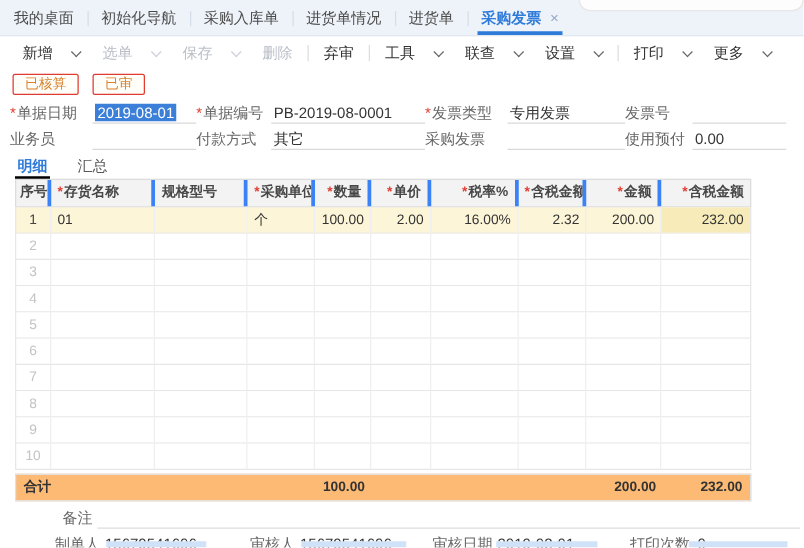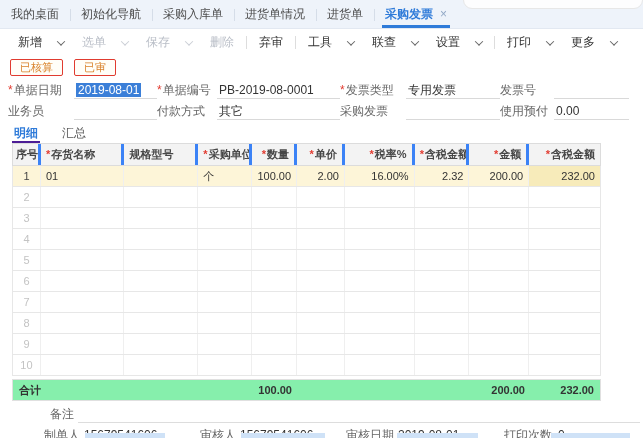--- a/index.html
+++ b/index.html
@@ -40,21 +40,21 @@
   .fc1 { width:149px; } .fc2 { width:183px; } .fc3 { width:160px; } .fc4 { flex:1; padding-right:14px; }
   .flabel { text-align:left; color:#666; padding-right:4px; white-space:nowrap; }
   .fc1 .flabel { width:66px; } .fc2 .flabel { width:60px; } .fc3 .flabel { width:66px; } .fc4 .flabel { width:54px; }
   .req { color:#e23b30; margin-right:1px; }
   .ffield { flex:1; border-bottom:1px solid #d9d9d9; height:17px; line-height:16px;
             padding-left:2px; white-space:nowrap; overflow:hidden; cursor:text; }
   .sel { background:#3b7fd8; color:#fff; padding:0 2px; }
   
   .detail-tabs { display:flex; gap:20px; padding:3px 0 0 12px; height:21px; }
   .dtab { padding:0 2px 3px; color:#555; cursor:pointer; }
-  .dtab.active { color:#2f7bd9; font-weight:bold; border-bottom:2px solid #4c1d95; }
+  .dtab.active { color:#2f7bd9; font-weight:bold; border-bottom:2px solid #000000; }
   
   .dtable { margin-left:12px; width:589px; font-size:11px; }
   .thead { display:flex; background:#f3f3f3; border:1px solid #dcdcdc; height:23px; }
   .hcell { line-height:21px; font-weight:bold; color:#474747; padding:0 5px;
            border-right:3px solid #3b82f6; overflow:hidden; white-space:nowrap; }
   .hcell:last-child { border-right:none; }
   .col-0 { width:28px; text-align:center; padding:0 2px; }
   .col-1 { width:83px; } .col-2 { width:75px; } .col-3 { width:54px; }
   .col-4 { width:45px; } .col-5 { width:48px; } .col-6 { width:70px; }
   .col-7 { width:55px; } .col-8 { width:60px; } .col-9 { width:71px; }
@@ -63,21 +63,21 @@
   .trow { display:flex; height:21px; border-bottom:1px solid #e7e7e7;
           border-left:1px solid #e7e7e7; border-right:1px solid #e7e7e7; background:#fff; }
   .tcell { line-height:20px; padding:0 5px; border-right:1px solid #efefef;
            overflow:hidden; white-space:nowrap; }
   .tcell:last-child { border-right:none; }
   .tcell.col-0 { color:#c3c3c3; }
   .trow.selected { background:#fdf5d8; }
   .trow.selected .col-0 { color:#444; }
   .trow.selected .active-cell { background:#f7ebba; }
   
-  .total-row { margin:3px 0 0 12px; width:589px; display:flex; background:#86efac;
+  .total-row { margin:3px 0 0 12px; width:589px; display:flex; background:#fdba74;
                border:1px solid #e0e0e0; height:22px; line-height:20px; font-size:11px;
                font-weight:bold; color:#333; }
   .t-label { width:238px; padding-left:6px; }
   .t-qty { width:45px; text-align:right; padding-right:4px; }
   .t-gap { width:173px; }
   .t-amt { width:60px; text-align:right; padding-right:4px; }
   .t-tax { flex:1; text-align:right; padding-right:6px; }
   
   .remark-row { display:flex; align-items:flex-end; height:16px; margin-top:6px; padding-left:44px; }
   .remark-label { width:34px; text-align:right; color:#666; padding-right:4px; }

